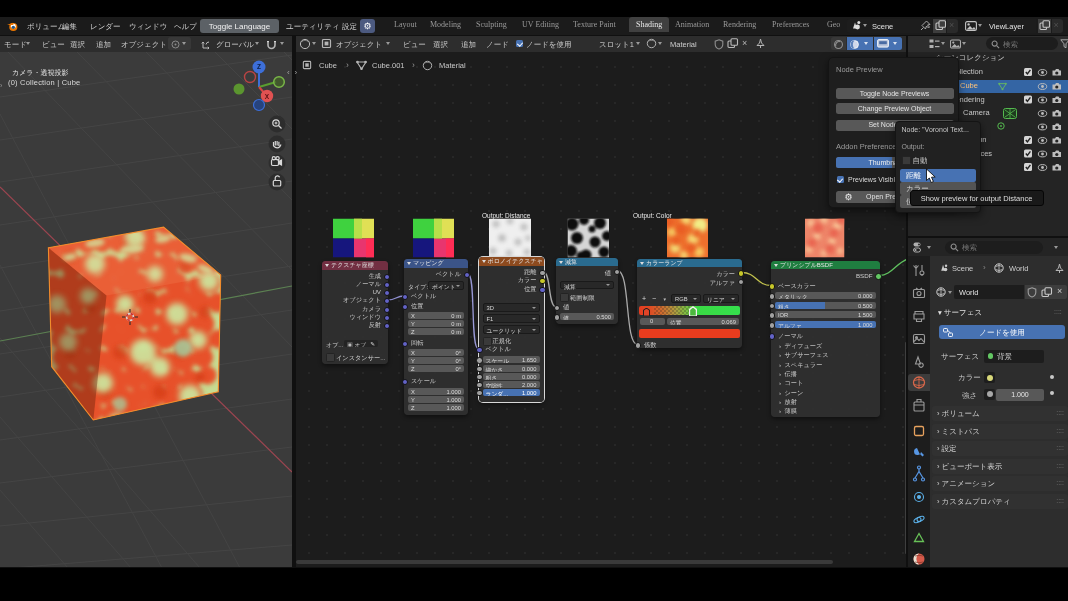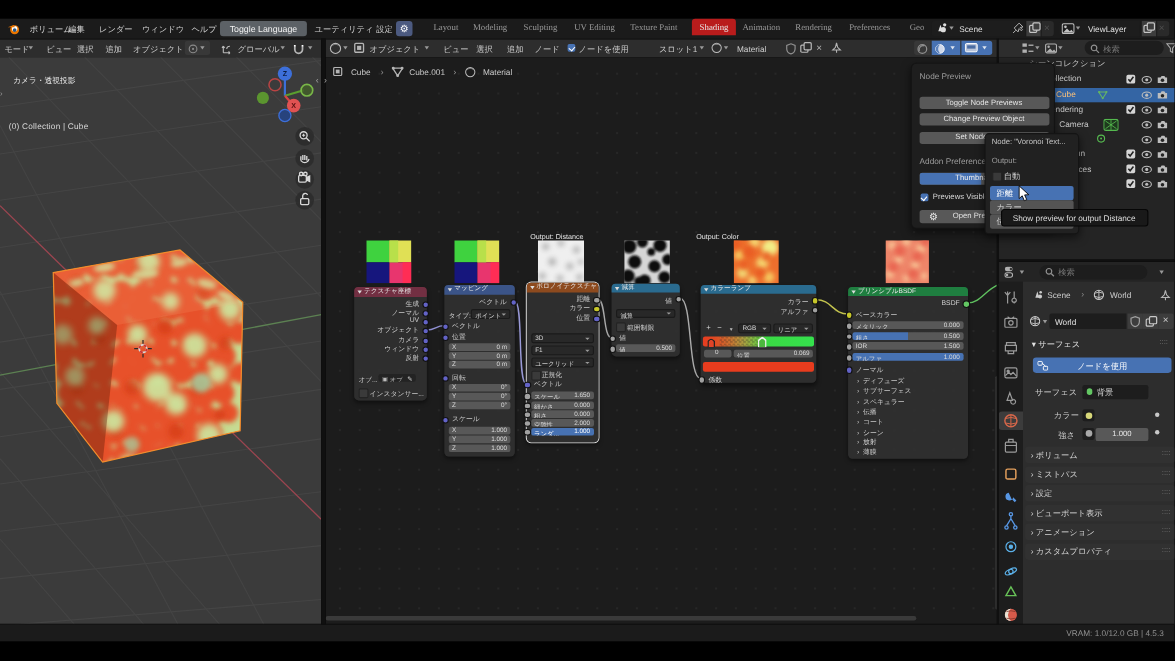--- a/index.html
+++ b/index.html
@@ -4,21 +4,21 @@
 <style>
 html,body{margin:0;padding:0;background:#000;}
 #page{position:relative;width:1068px;height:601px;background:#000;overflow:hidden;
   font-family:"Liberation Sans",sans-serif;-webkit-font-smoothing:antialiased;}
 .abs{position:absolute;}
 .txt{position:absolute;white-space:nowrap;}
 
 #topbar{position:absolute;left:0;top:17px;width:1068px;height:18px;background:#1b1b1b;}
 #topbar .m{position:absolute;top:5px;font-size:7.5px;color:#d2d2d2;}
 .tab{position:absolute;top:3px;font-size:8px;color:#999;font-family:Liberation Serif, serif;}
-.tabactive{background:#b91c1c;border-radius:3px 3px 0 0;color:#e8e8e8;padding:3px 7px;top:0px;}
+.tabactive{background:#404040;border-radius:3px 3px 0 0;color:#e8e8e8;padding:3px 7px;top:0px;}
 
 .ehead{position:absolute;top:35px;height:17px;background:#2d2d2d;}
 .ehead .m{position:absolute;top:4.5px;font-size:7.5px;color:#cdcdcd;}
 
 .chk{position:absolute;width:7px;height:7px;border-radius:1.5px;background:#4772b3;}
 .chk:after{content:"";position:absolute;left:1.5px;top:0.5px;width:2.5px;height:4px;border:solid #fff;border-width:0 1.2px 1.2px 0;transform:rotate(40deg);}
 .chk0{position:absolute;width:7px;height:7px;border-radius:1.5px;background:#3a3a3a;border:0.5px solid #232323;}
 
 .node{position:absolute;background:rgba(48,48,48,.97);border-radius:4px;box-shadow:0 2px 4px rgba(0,0,0,.45);font-size:6.5px;color:#cfcfcf;}
 .nhead{position:absolute;left:0;top:0;right:0;height:8.5px;border-radius:3.5px 3.5px 0 0;color:#e6e6e6;font-size:6px;line-height:9px;padding-left:9px;white-space:nowrap;overflow:hidden;}
@@ -448,21 +448,21 @@
     <rect x="271.5" y="107.5" width="7" height="6" rx="1.2"></rect>
           <path d="M278.5 109.5 L281.5 108 L281.5 113 L278.5 111.5" fill="#d8d8d8"></path>
           <circle cx="273.8" cy="106.2" r="1.6"></circle>
           <circle cx="277.6" cy="106.2" r="1.6"></circle>
     <rect x="273.3" y="128.5" width="7.4" height="5.5" rx="1"></rect>
           <path d="M275.2 128.5 L275.2 125.8 A 2.3 2.3 0 0 1 279.6 125.3"></path>
   </g>
 
 </svg>
 <div class="txt" style="left:12px;top:15.5px;font-size:7px;color:#e9e9e9;">カメラ・透視投影</div>
-<div class="txt" style="left:8px;top:25.5px;font-size:7.5px;color:#dadada;letter-spacing:0.2px;margin-top:32px;">(0) Collection | Cube</div>
+<div class="txt" style="left:8px;top:25.5px;font-size:7.5px;color:#dadada;letter-spacing:0.2px;">(0) Collection | Cube</div>
 <div class="txt" style="left:0px;top:30px;font-size:7px;color:#999;">›</div>
 </div>
 
 <div class="abs" id="nedit" style="left:296px;top:52px;width:612px;height:516px;background:#1c1c1c;overflow:hidden;">
 <div class="abs" style="left:0;top:0;right:0;bottom:0;background-image:radial-gradient(circle,#272727 0.8px,transparent 0.9px);background-size:18px 18px;background-position:4px 6px;"></div>
 
 <svg class="abs" style="left:6px;top:8px" width="10" height="10" viewBox="0 0 11 11">
         <rect x="1.5" y="1.5" width="8" height="8" rx="1" fill="none" stroke="#b5b5b5" stroke-width="1.2"></rect>
         <rect x="3.6" y="3.6" width="3.8" height="3.8" fill="#b5b5b5"></rect>
       </svg>
@@ -1040,23 +1040,20 @@
   <div class="abs" style="left:24px;top:238px;width:136px;height:15px;background:#313131;border-radius:3px;">
         <span class="txt" style="left:5px;top:3px;font-size:7.5px;color:#d5d5d5;">› アニメーション</span>
         <span class="txt" style="right:4px;top:3px;font-size:7px;color:#777;">::::</span>
       </div>
   <div class="abs" style="left:24px;top:255.5px;width:136px;height:15px;background:#313131;border-radius:3px;">
         <span class="txt" style="left:5px;top:3px;font-size:7.5px;color:#d5d5d5;">› カスタムプロパティ</span>
         <span class="txt" style="right:4px;top:3px;font-size:7px;color:#777;">::::</span>
       </div>
 </div>
 
-<div class="abs" style="left:0;top:568px;width:1068px;height:15px;background:#1b1b1b;">
-  <div class="txt" style="right:10px;top:3px;font-size:7.5px;color:#909090;">VRAM: 1.0/12.0 GB | 4.5.3</div>
-</div>
 
 <div class="txt" style="left:287px;top:68px;font-size:8px;color:#a5a5a5;z-index:5;">‹</div>
 <div class="txt" style="left:294.5px;top:68px;font-size:8px;color:#a5a5a5;z-index:5;">›</div>
 <div class="abs" style="left:292px;top:35px;width:4px;height:533px;background:#101010;"></div>
 <div class="abs" style="left:0;top:34.5px;width:1068px;height:1px;background:#101010;"></div>
 <div class="abs" style="left:906px;top:35px;width:2px;height:533px;background:#101010;"></div>
 <div class="abs" style="left:908px;top:236px;width:160px;height:2px;background:#101010;"></div>
 <div class="abs" style="left:0;top:567px;width:1068px;height:1px;background:#101010;"></div>
 
 <div class="abs" style="left:828px;top:57px;width:131px;height:151px;background:#1e1e1e;border:1px solid #141414;border-radius:5px;box-shadow:0 3px 8px rgba(0,0,0,.5);z-index:10;box-sizing:border-box;">

